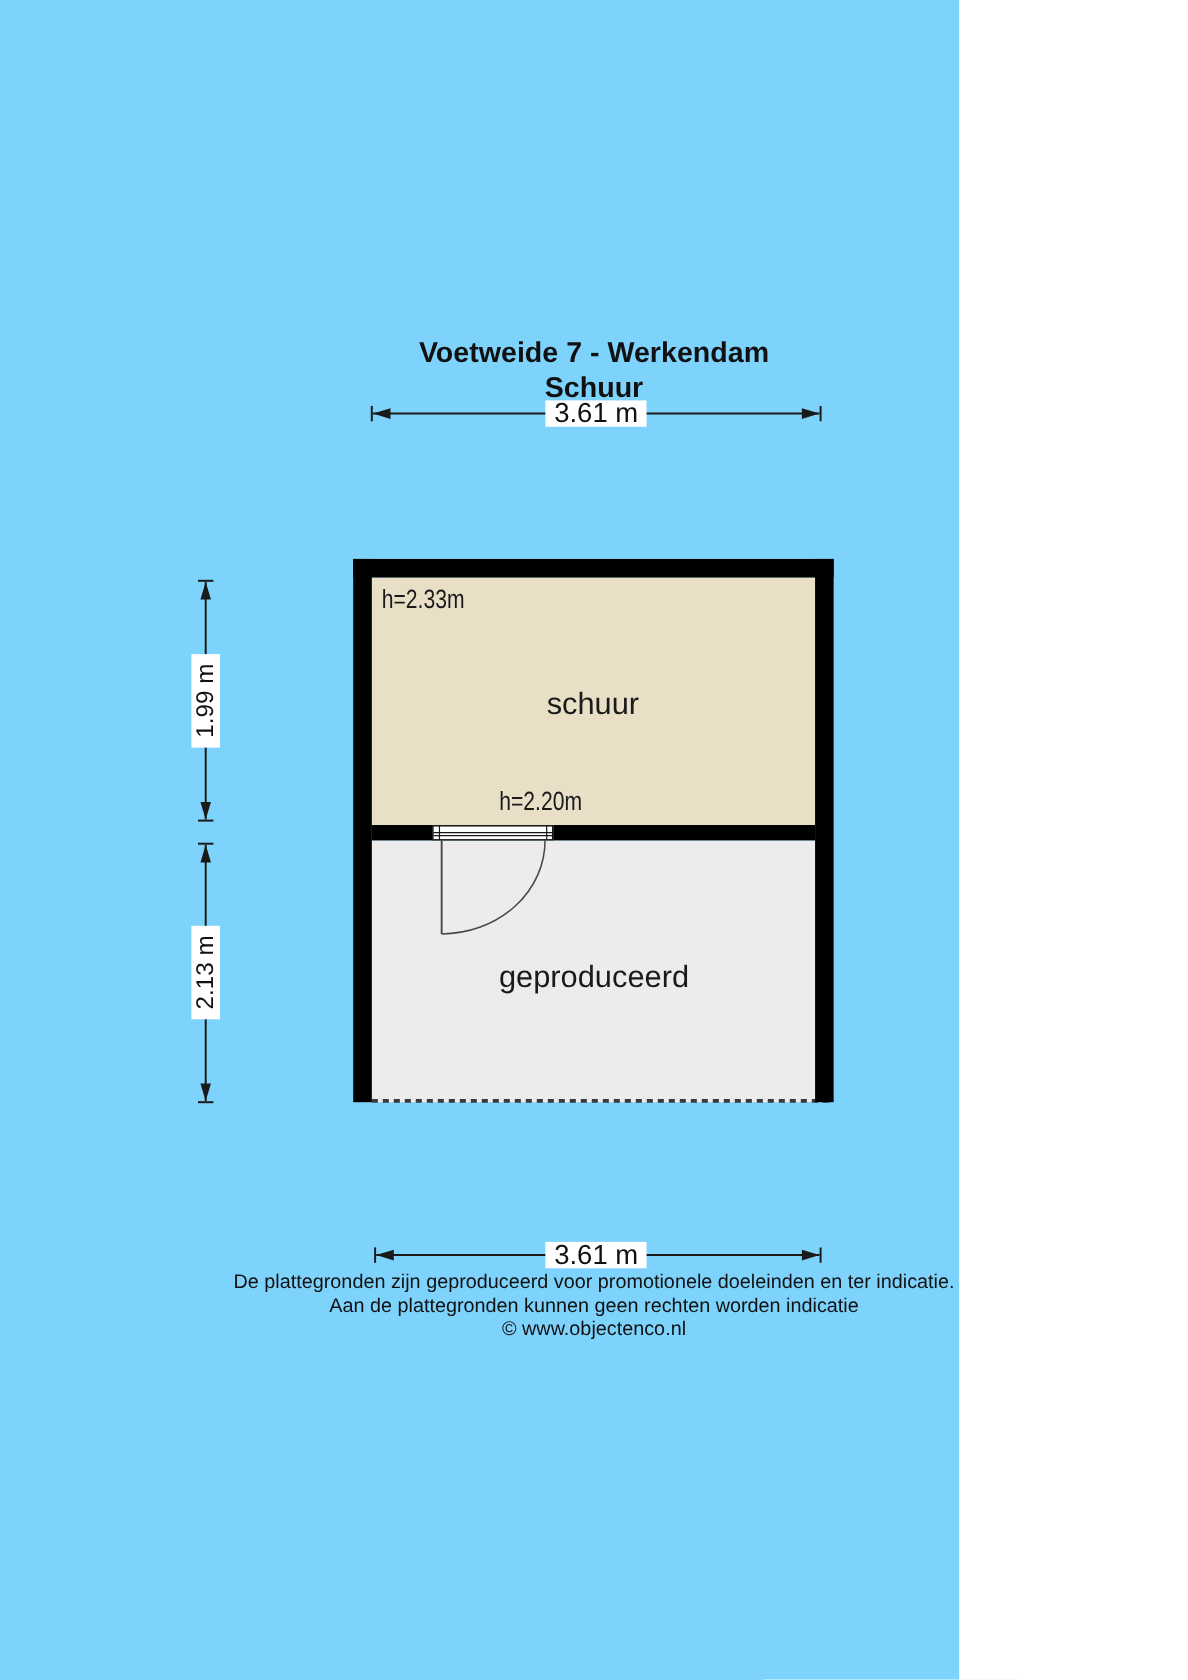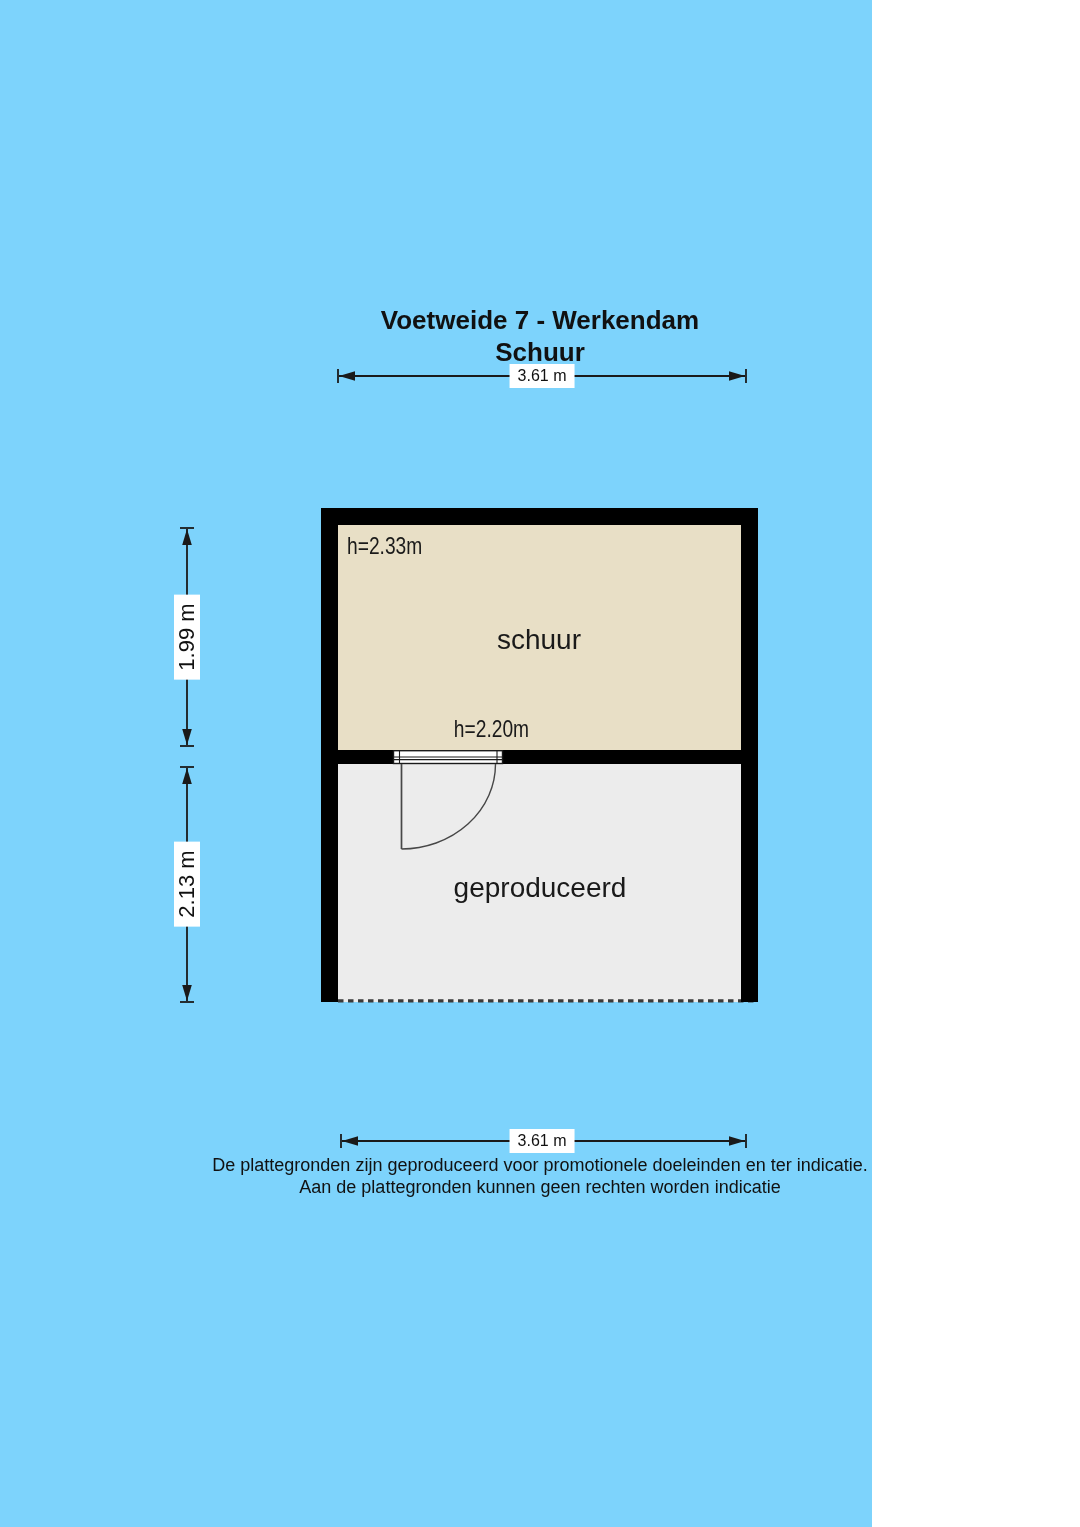--- a/index.html
+++ b/index.html
@@ -6,21 +6,21 @@
   .page{
     position:relative;width:872px;height:1527px;background:#7dd3fc;
     font-family:Liberation Sans, sans-serif;color:#1a1a1a;overflow:hidden;
   }
   .title-block{position:absolute;top:304px;left:0;width:1080px;text-align:center;
     font-weight:bold;font-size:26px;line-height:32px;color:#111;}
   .plan-svg{position:absolute;left:321px;top:508px;}
   .dims-svg{position:absolute;left:0;top:0;}
   .dim-label-h{
     position:absolute;transform:translate(-50%,-50%);
-    background:#fff;padding:0 8px;font-size:16px;line-height:24px;color:#111;white-space:nowrap;
+    background:#fff;padding:0 8px;font-size:25px;line-height:24px;color:#111;white-space:nowrap;
   }
   .dim-label-v{
     position:absolute;transform:translate(-50%,-50%) rotate(-90deg);
     background:#fff;padding:1px 9px;font-size:22px;line-height:24px;color:#111;white-space:nowrap;
   }
   .room-label{
     position:absolute;transform:translate(-50%,-50%);
     font-size:28px;line-height:30px;color:#1a1a1a;white-space:nowrap;
   }
   .height-label{
@@ -128,15 +128,16 @@
   <div class="dim-label-h" style="left:542px;top:376px;">3.61 m</div>
   <div class="dim-label-h" style="left:542px;top:1141px;">3.61 m</div>
   <div class="dim-label-v" style="left:187px;top:637px;">1.99 m</div>
   <div class="dim-label-v" style="left:187px;top:884px;">2.13 m</div>
   <div class="dim-label-v" style="left:890px;top:637px;">1.99 m</div>
   <div class="dim-label-v" style="left:890px;top:884px;">2.13 m</div>
 
   <div class="footer-block">
     <div>De plattegronden zijn geproduceerd voor promotionele doeleinden en ter indicatie.</div>
     <div>Aan de plattegronden kunnen geen rechten worden indicatie</div>
+    <div>© www.objectenco.nl</div>
   </div>
 
 </div>
 
 </body></html>

